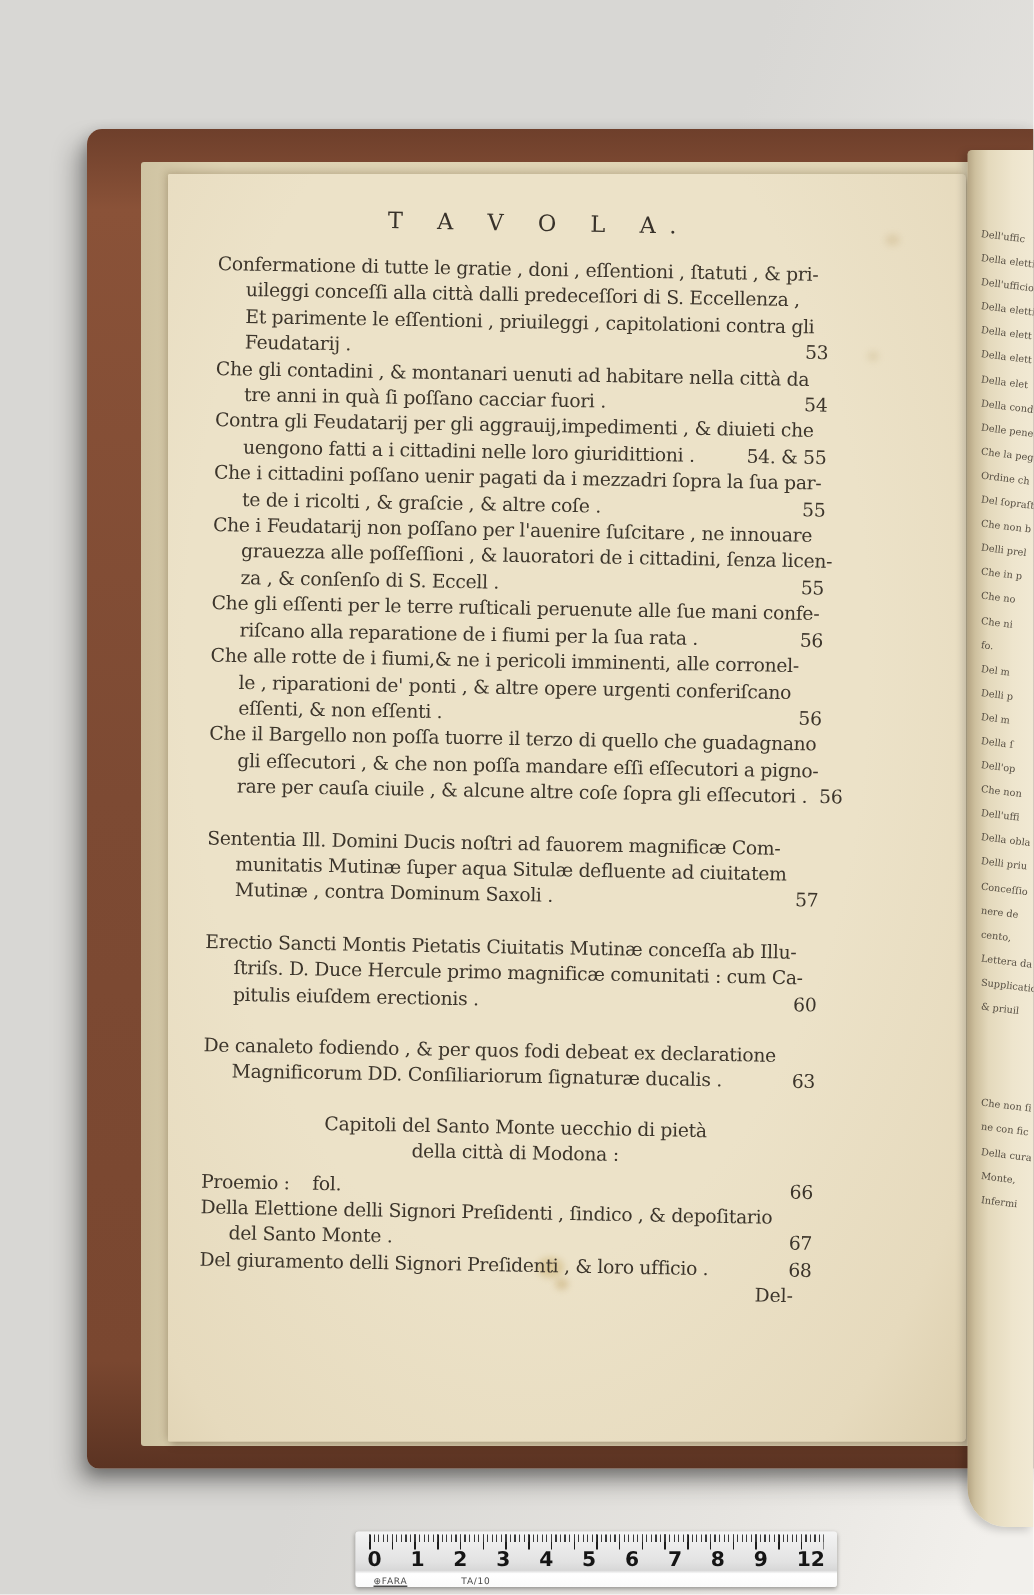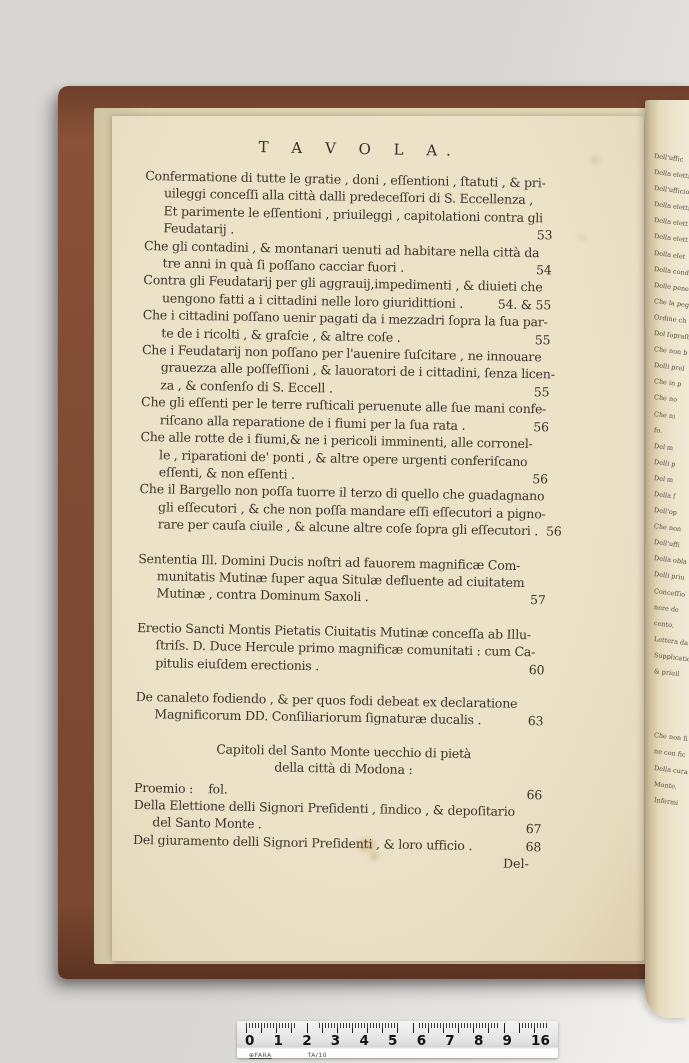--- a/index.html
+++ b/index.html
@@ -231,19 +231,19 @@
       <span>0</span>
       <span>1</span>
       <span>2</span>
       <span>3</span>
       <span>4</span>
       <span>5</span>
       <span>6</span>
       <span>7</span>
       <span>8</span>
       <span>9</span>
-      <span>16</span>
+      <span>12</span>
     </div>
   <div class="ruler-label">
     <span class="brand">⊕FARA</span>
     <span class="code">TA/10</span>
   </div>
 </div>
 
 </body></html>

